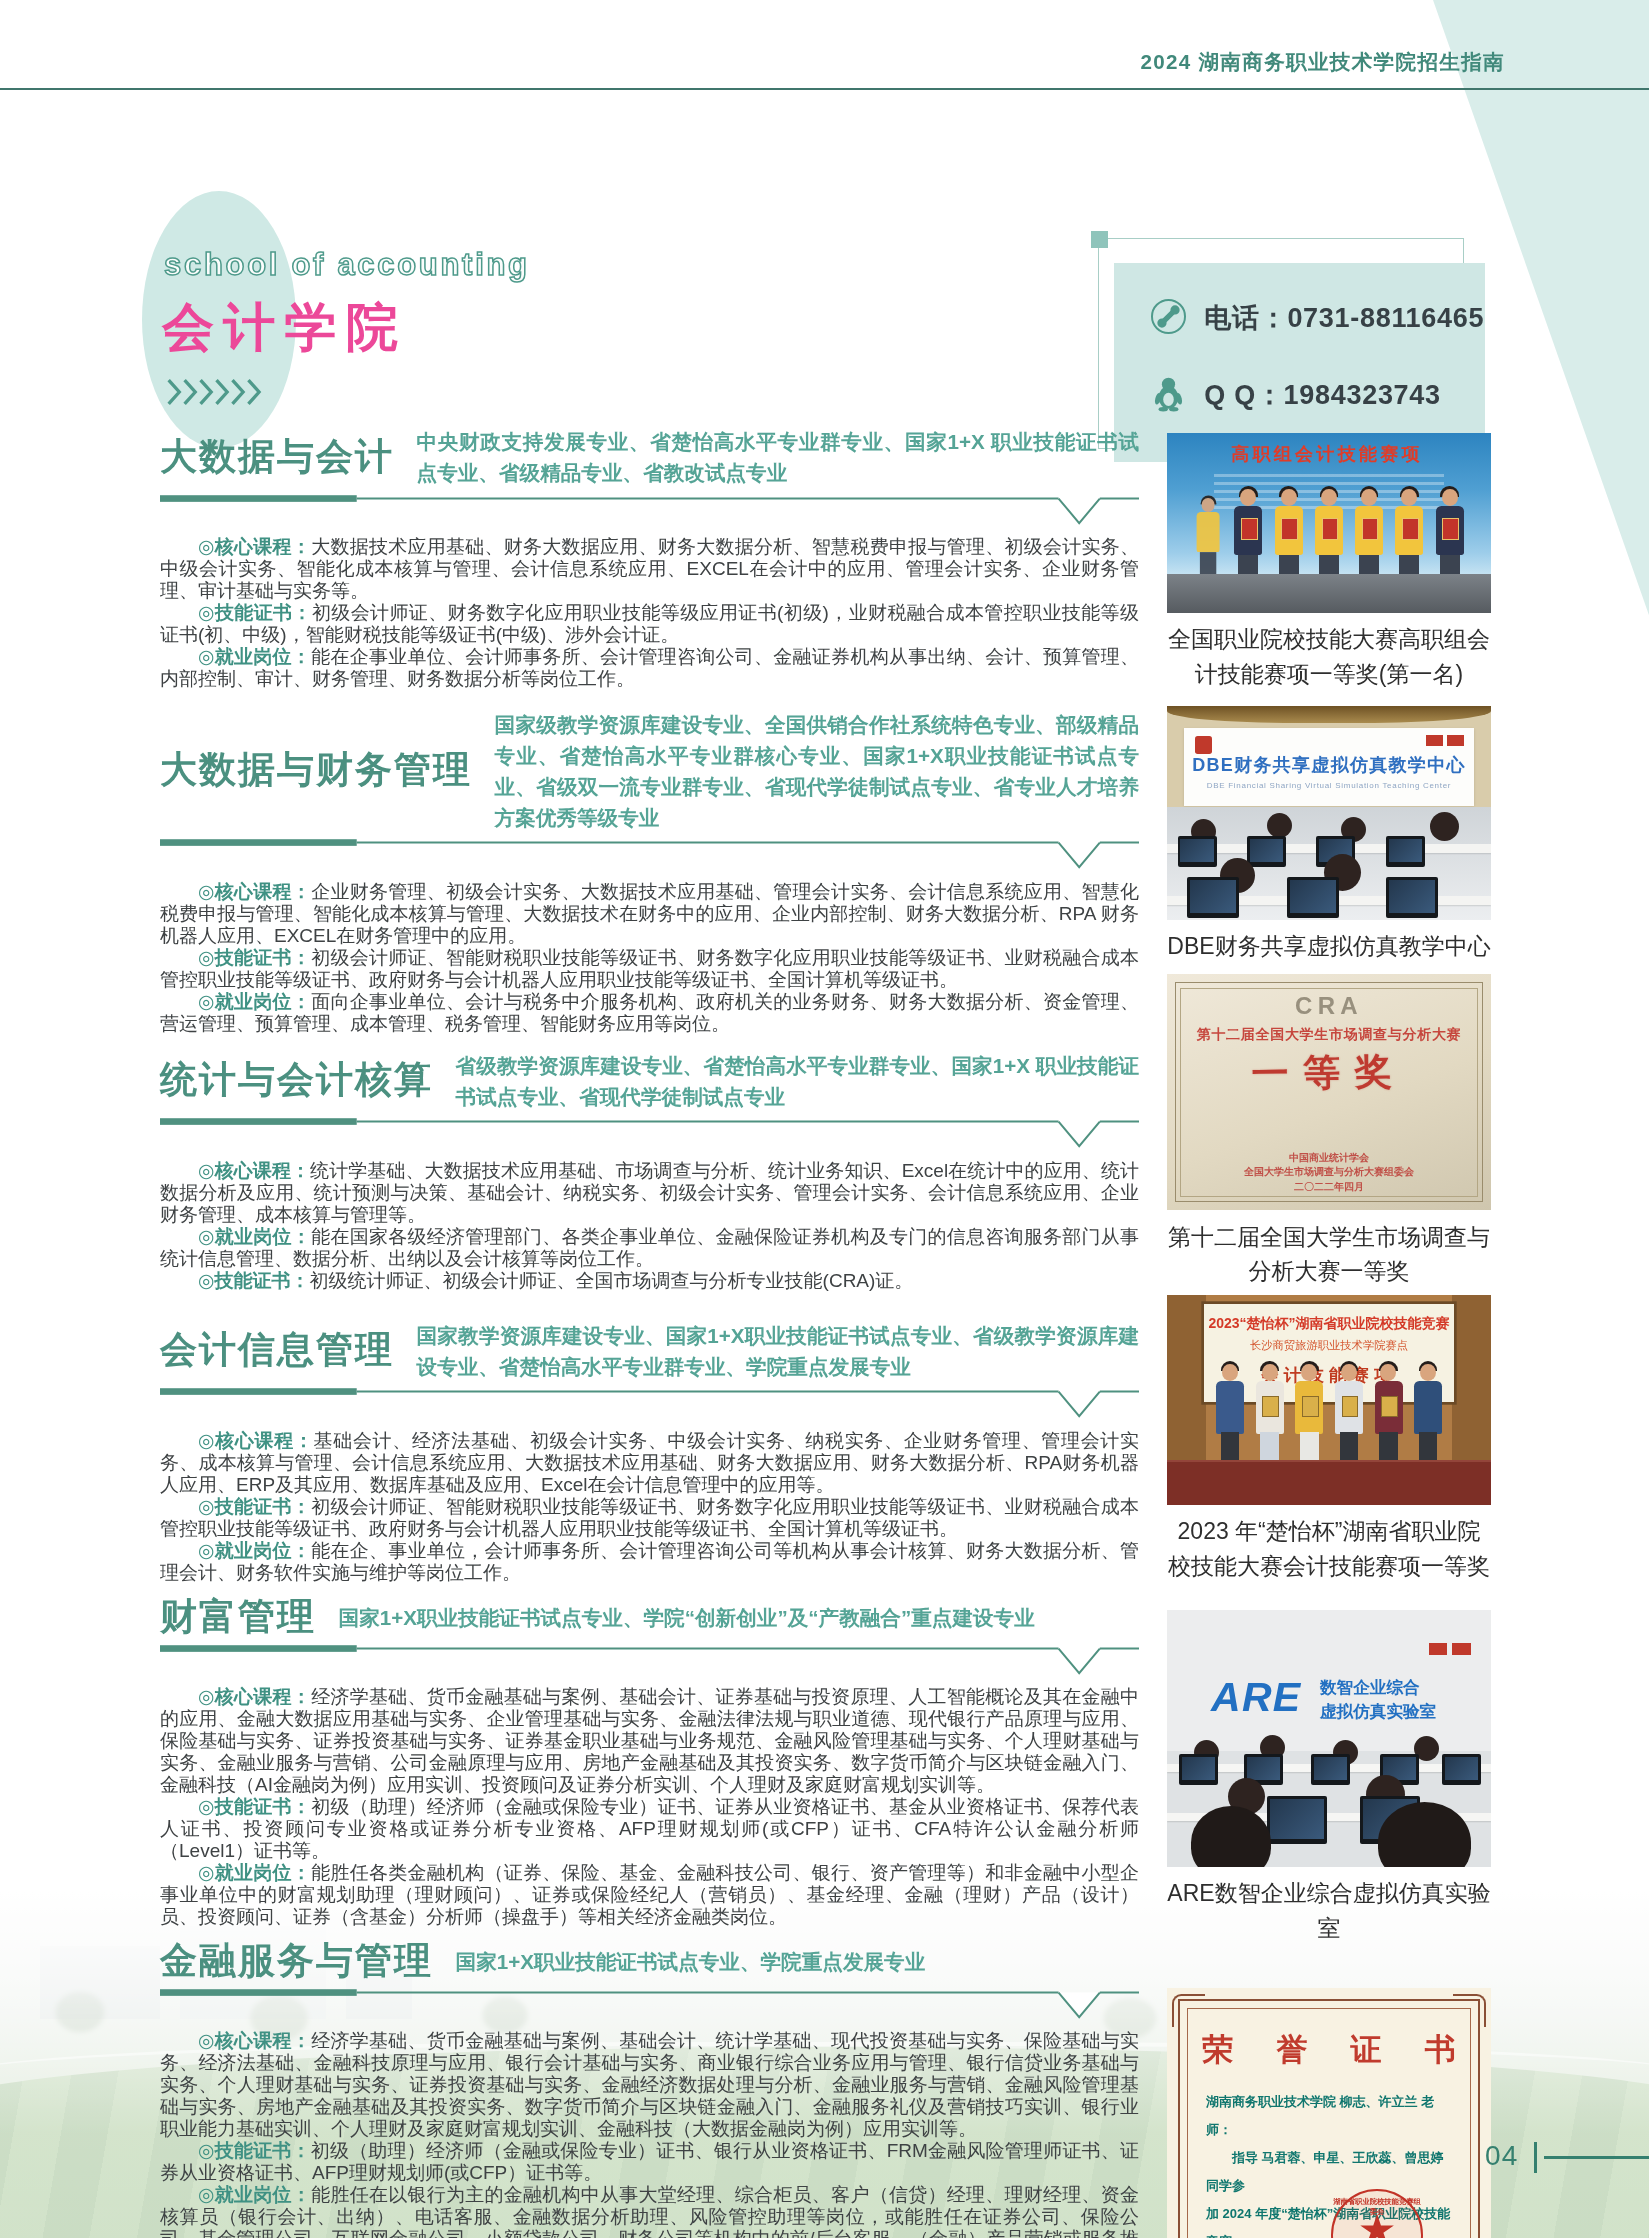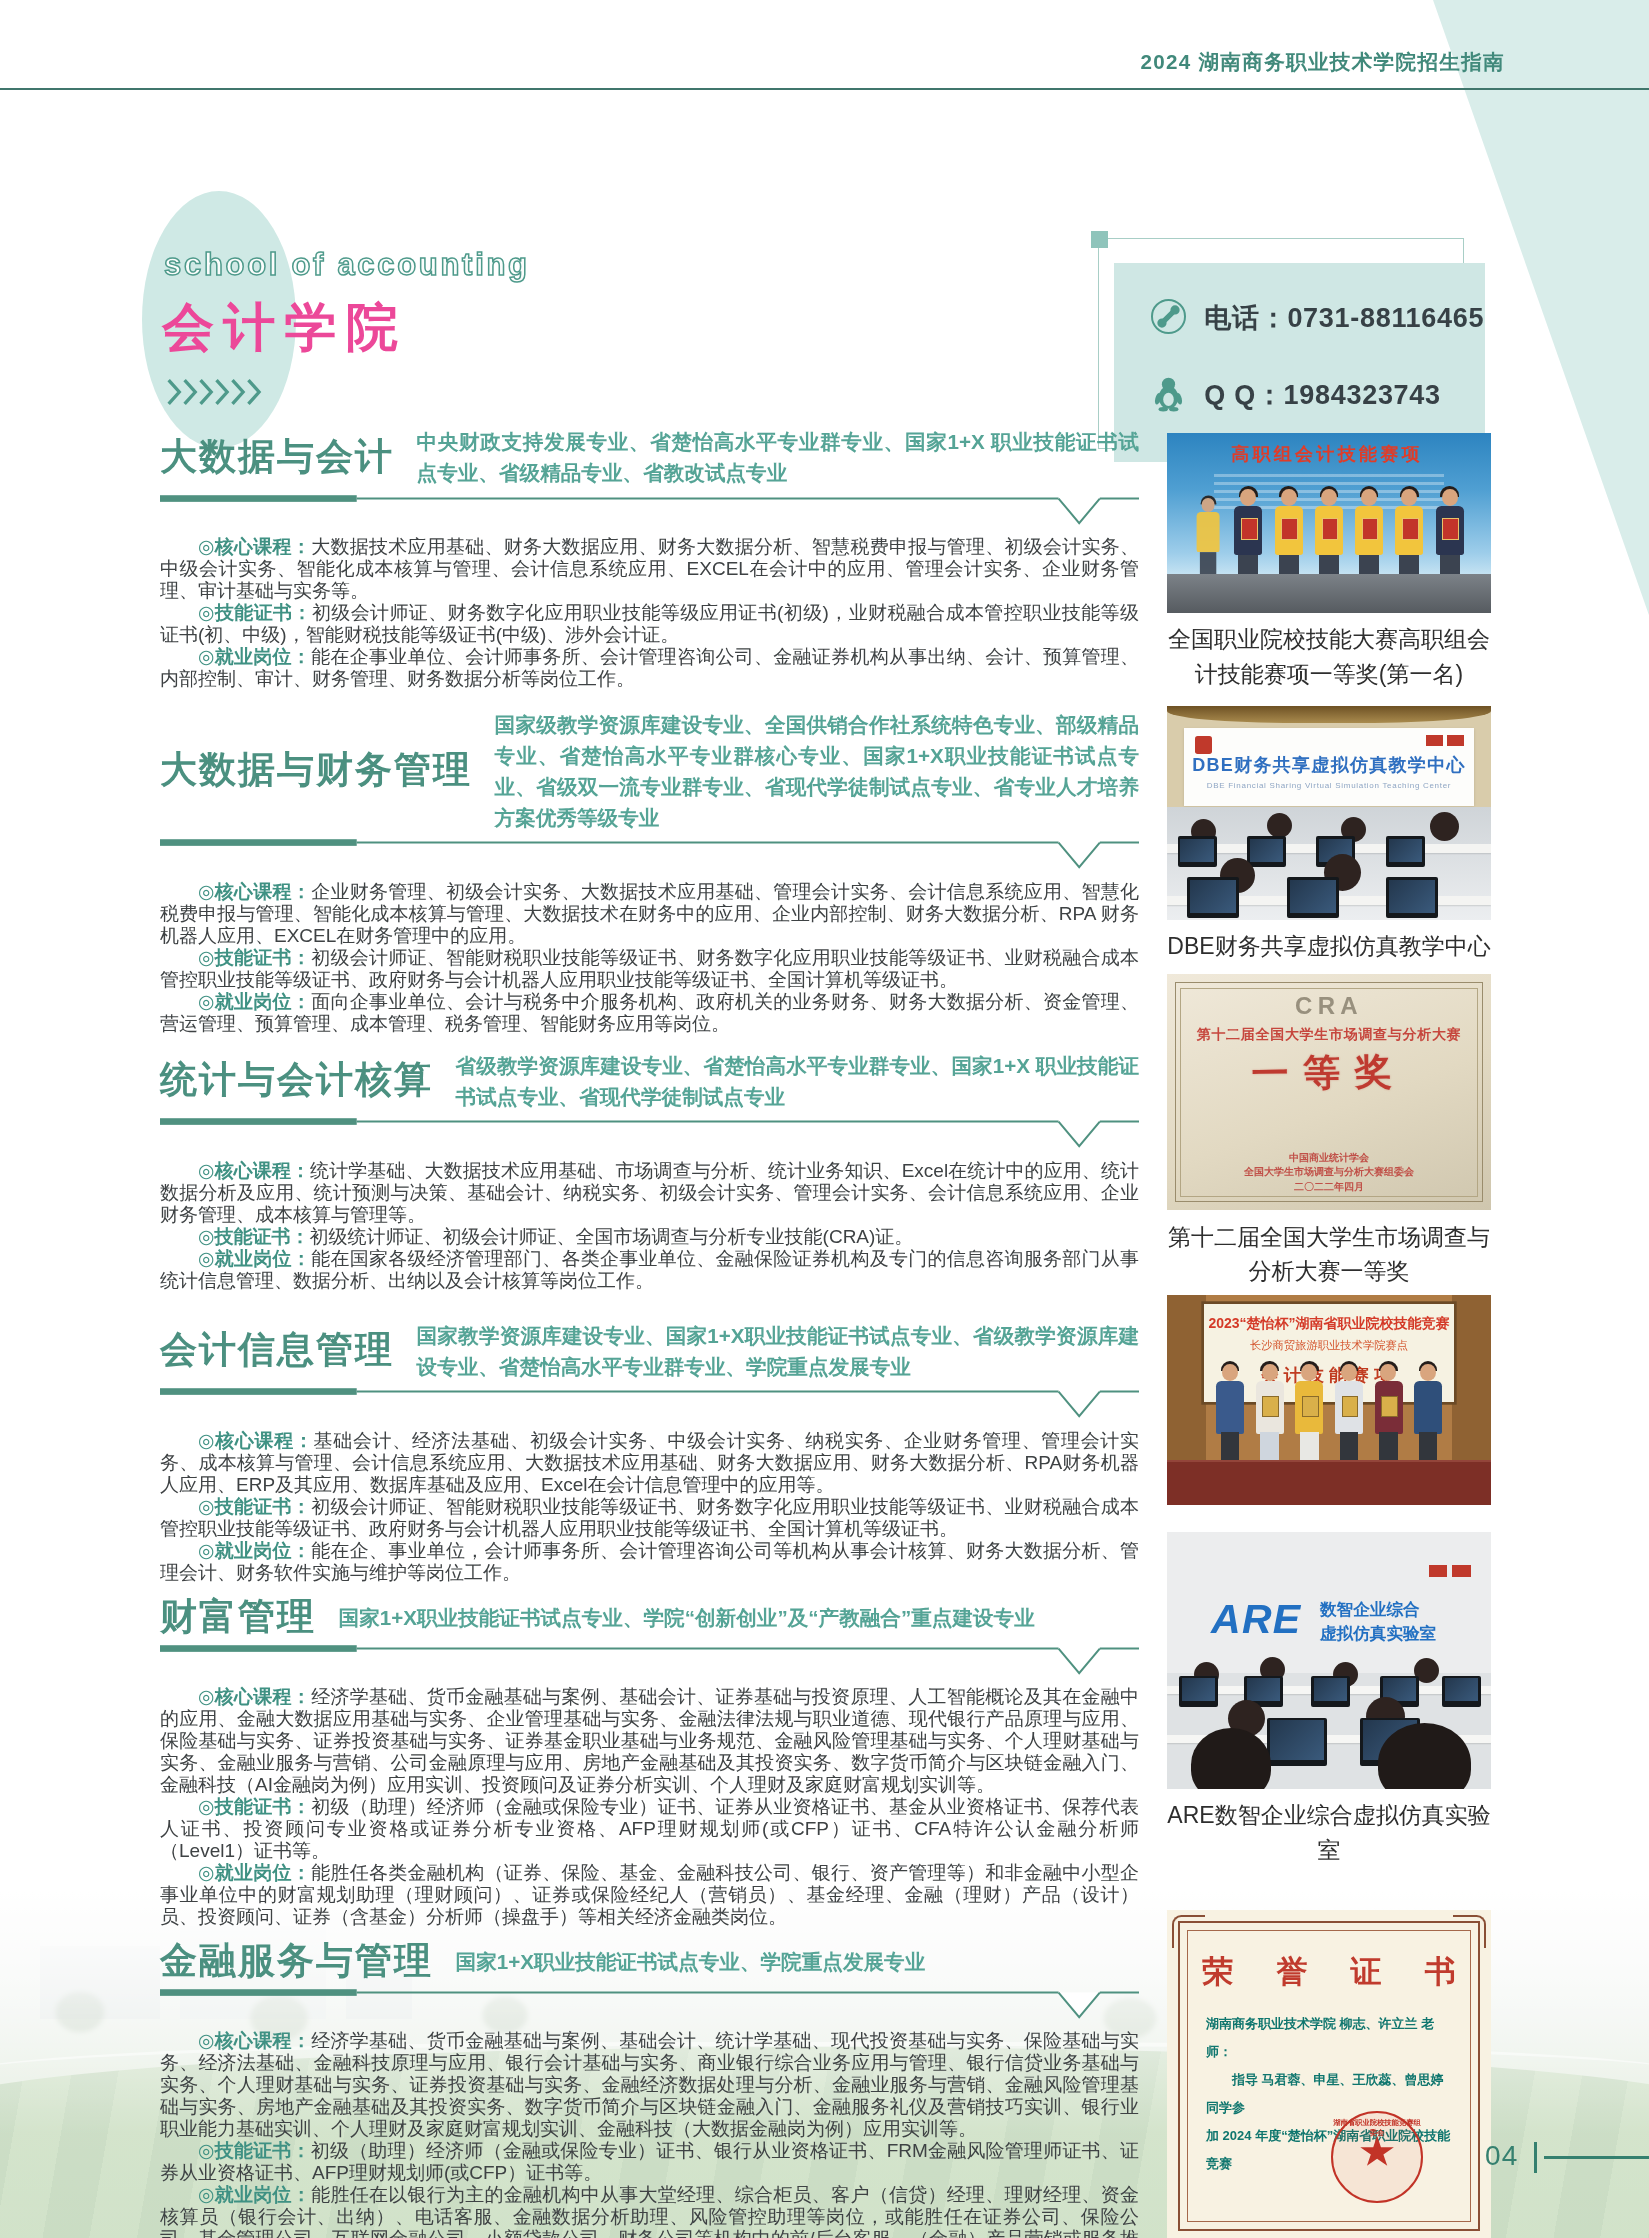--- a/index.html
+++ b/index.html
@@ -263,22 +263,22 @@
         <div class="sec-title">统计与会计核算</div>
         <div class="sec-sub">省级教学资源库建设专业、省楚怡高水平专业群专业、国家1+X  职业技能证书试点专业、省现代学徒制试点专业</div>
       </div>
       <svg class="divider" width="979" height="31" viewBox="0 0 1473 46">
         <rect x="0" y="0" width="296" height="10" fill="#4f9180"></rect>
         <line x1="296" y1="5" x2="1352" y2="5" stroke="#4f9180" stroke-width="3"></line>
         <polyline points="1352,5 1383,42 1414,5" fill="#ffffff" stroke="#4f9180" stroke-width="3"></polyline>
         <line x1="1414" y1="5" x2="1473" y2="5" stroke="#4f9180" stroke-width="3"></line>
       </svg>
       <p class="para"><span class="lbl">◎核心课程：</span><span>统计学基础、大数据技术应用基础、市场调查与分析、统计业务知识、Excel在统计中的应用、统计数据分析及应用、统计预测与决策、基础会计、纳税实务、初级会计实务、管理会计实务、会计信息系统应用、企业财务管理、成本核算与管理等。</span></p>
+      <p class="para"><span class="lbl">◎就业岗位：</span><span>能在国家各级经济管理部门、各类企事业单位、金融保险证券机构及专门的信息咨询服务部门从事统计信息管理、数据分析、出纳以及会计核算等岗位工作。</span></p>
       <p class="para"><span class="lbl">◎技能证书：</span><span>初级统计师证、初级会计师证、全国市场调查与分析专业技能(CRA)证。</span></p>
-      <p class="para"><span class="lbl">◎就业岗位：</span><span>能在国家各级经济管理部门、各类企事业单位、金融保险证券机构及专门的信息咨询服务部门从事统计信息管理、数据分析、出纳以及会计核算等岗位工作。</span></p>
     </div>
 
     <div class="section s4">
       <div class="sec-head">
         <div class="sec-title">会计信息管理</div>
         <div class="sec-sub">国家教学资源库建设专业、国家1+X职业技能证书试点专业、省级教学资源库建设专业、省楚怡高水平专业群专业、学院重点发展专业</div>
       </div>
       <svg class="divider" width="979" height="31" viewBox="0 0 1473 46">
         <rect x="0" y="0" width="296" height="10" fill="#4f9180"></rect>
         <line x1="296" y1="5" x2="1352" y2="5" stroke="#4f9180" stroke-width="3"></line>
@@ -471,20 +471,21 @@
           </div>
         <div class="fig2">
             <span class="hair"></span>
             <span class="head"></span>
             <span class="body" style="background:#2f4f7a;"></span>
             <span class="legs"></span>
           </div>
       </div>
       <div class="stage"></div>
     </div>
+    <p class="caption">2023 年“楚怡杯”湖南省职业院校技能大赛会计技能赛项一等奖</p>
 
     <div class="photo p5 gap4">
       <span class="rlogos">
           <i></i>
           <i></i>
         </span>
       <div class="are">ARE</div>
       <div class="aretxt">
         <div>数智企业综合</div>
         <div>虚拟仿真实验室</div>

